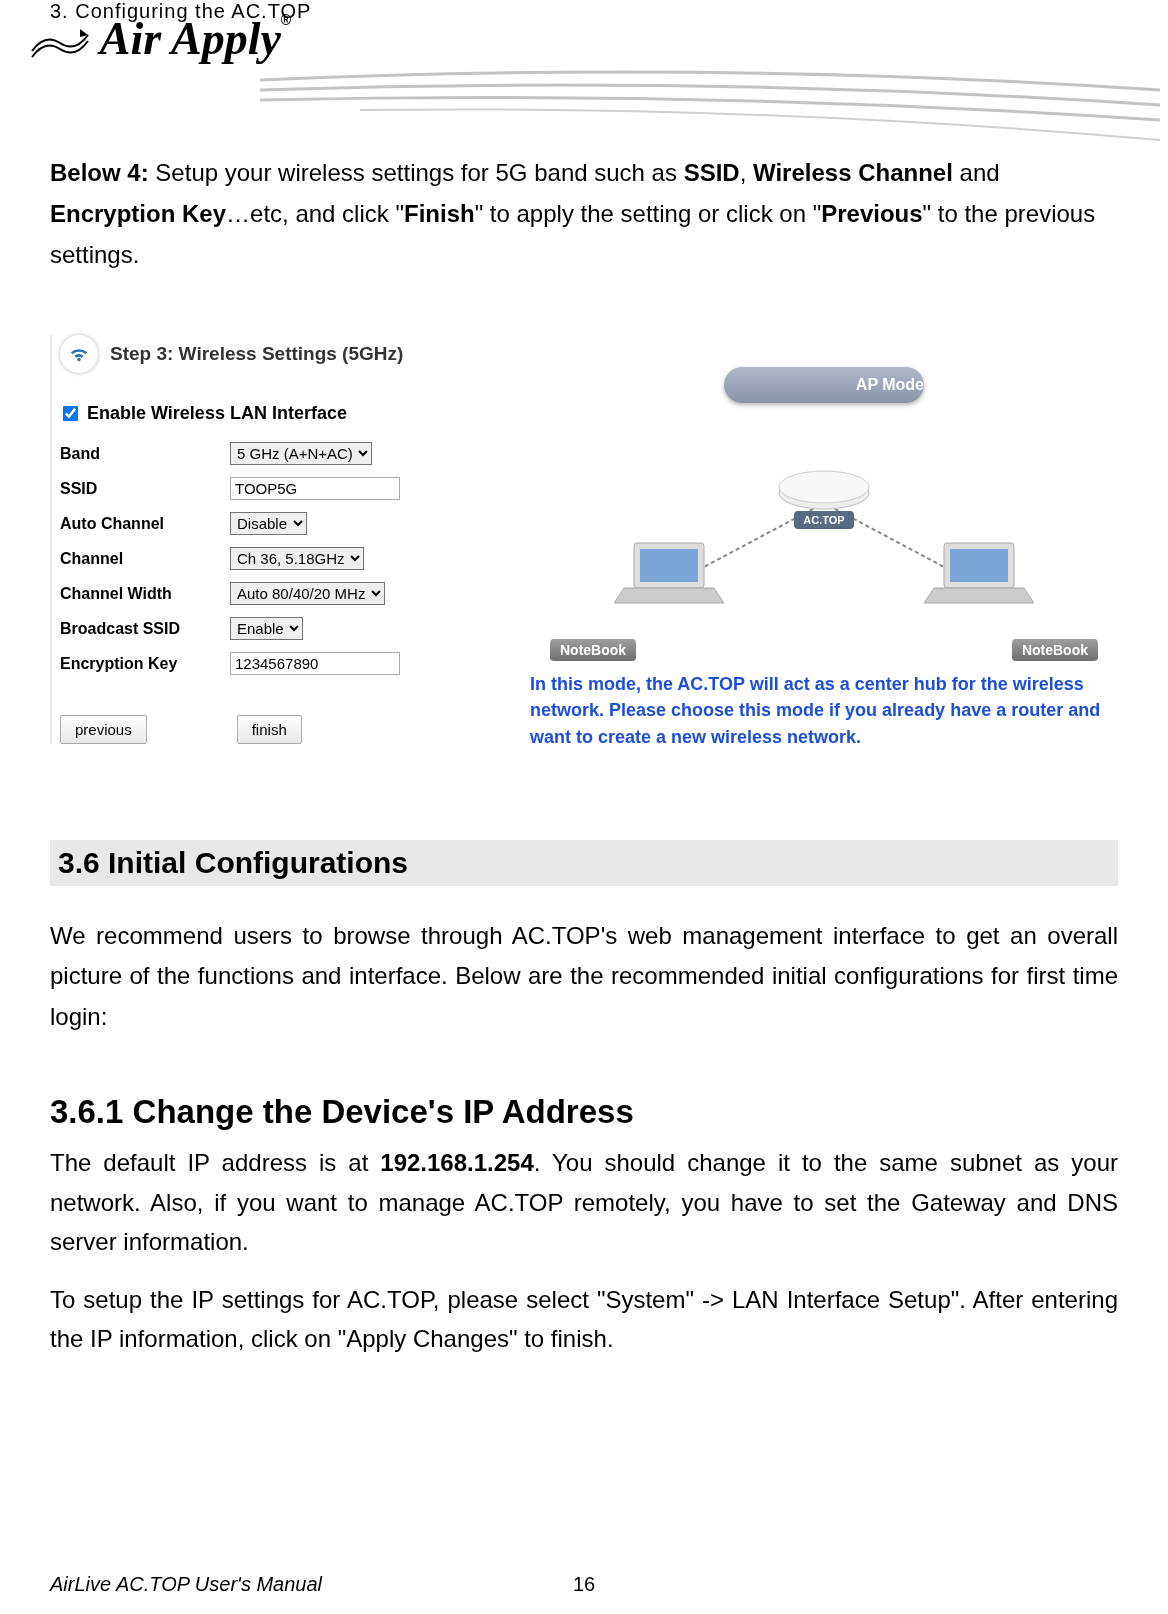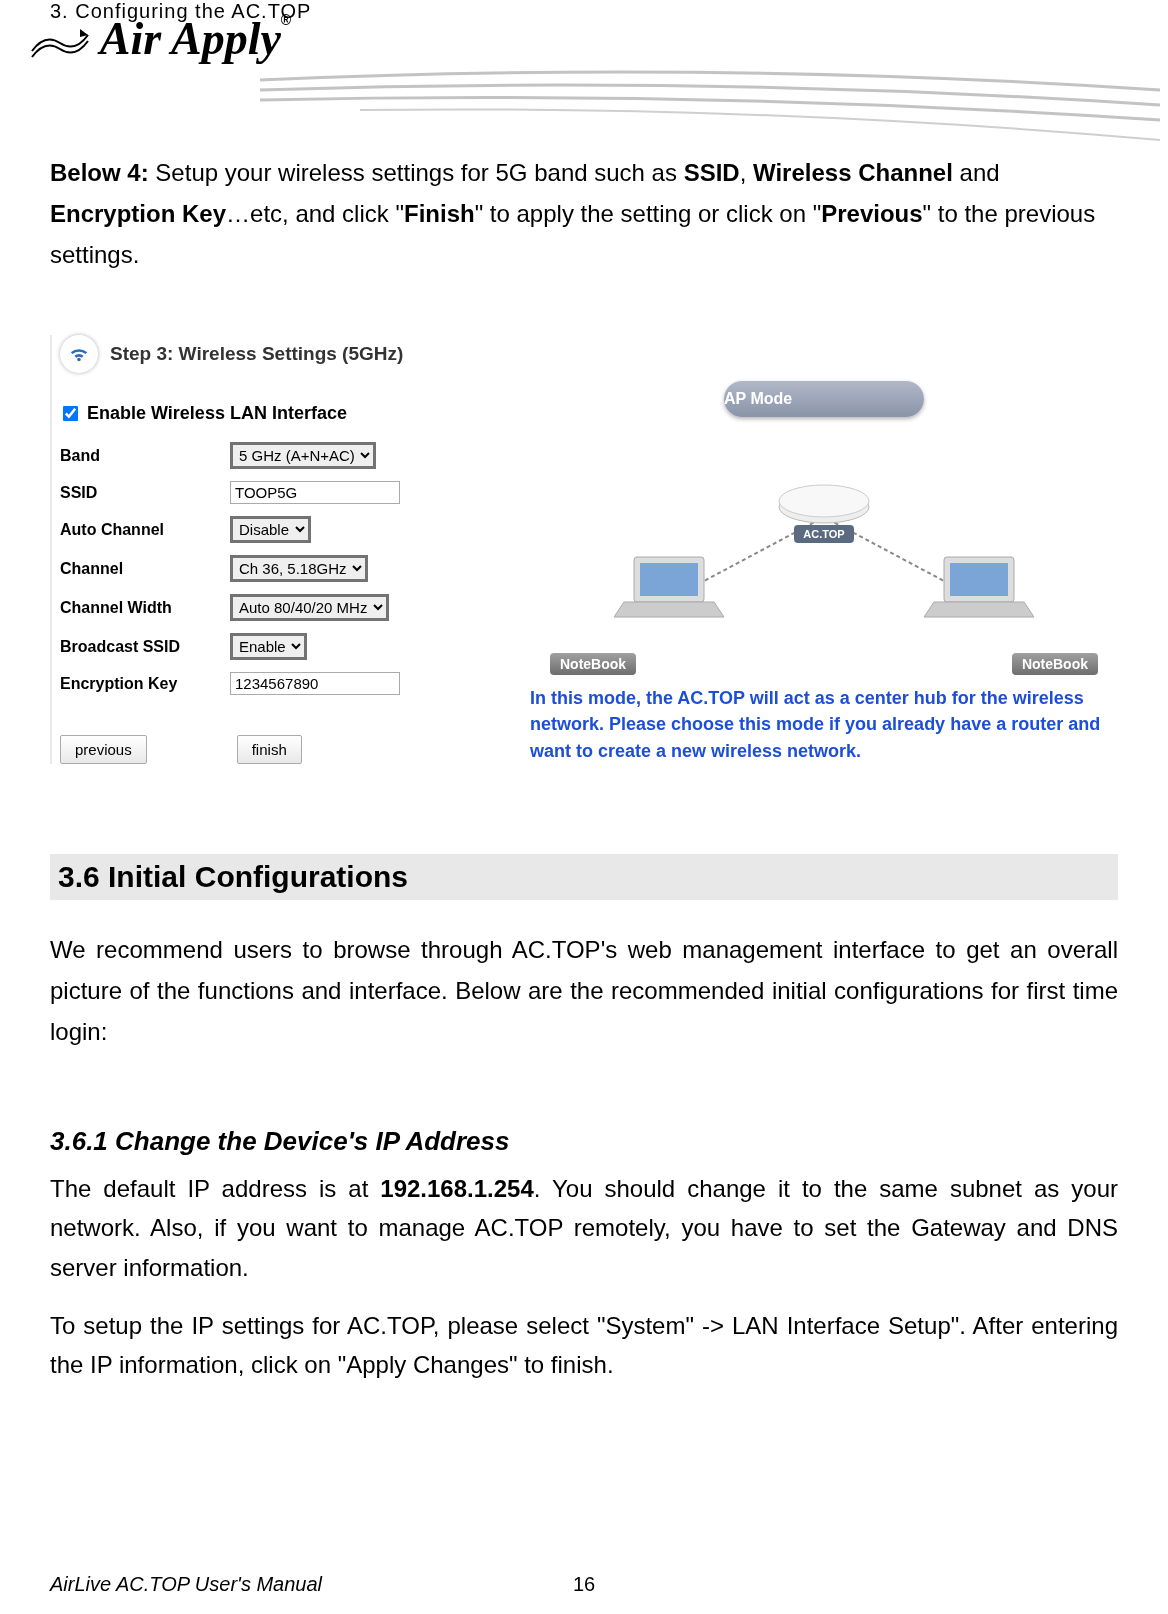--- a/index.html
+++ b/index.html
@@ -83,45 +83,45 @@
     justify-content: center;
     color: #2a6ebb;
     font-size: 22px;
   }
   .wizard-row { display: flex; align-items: center; margin-bottom: 12px; }
   .wizard-label { width: 170px; font-weight: bold; font-size: 16px; }
   .wizard-field input[type=text] {
     font-size: 15px; padding: 2px 4px; border: 1px solid #aaa; width: 170px;
   }
   .wizard-field select {
-    font-size: 15px; padding: 1px 2px; border: 3px solid #737373; background:#efefef;
+    font-size: 15px; padding: 1px 2px; border: 1px solid #737373; background:#efefef;
   }
   .checkbox-row { display:flex; align-items:center; margin-bottom: 18px; }
   .checkbox-row input { margin-right: 10px; transform: scale(1.2); }
   .checkbox-row span { font-weight: bold; font-size: 18px; }
   .btn {
     background: linear-gradient(#fff,#e8e8e8);
     border: 1px solid #aaa;
     padding: 5px 14px;
     font-size: 15px;
     border-radius: 2px;
     cursor: pointer;
   }
   .btn-row { display:flex; gap: 90px; margin-top: 40px; }
   .diagram-panel { flex: 1; padding-top: 30px; }
   .ap-mode-btn {
     display: block;
-    margin: 16px auto 20px auto;
+    margin: 2px auto 20px auto;
     width: 200px;
     height: 36px;
     border-radius: 18px;
     background: linear-gradient(#b0b8c8,#8a94a8);
     color: #fff;
     font-weight: bold;
-    text-align: left;
+    text-align: right;
     line-height: 36px;
     font-size: 16px;
     box-shadow: 0 2px 4px rgba(0,0,0,0.3);
   }
   .diagram-svg { display:block; margin: 0 auto 16px auto; }
   .label-pill {
     background: linear-gradient(#a0a0a0,#6d6d6d);
     color: #fff;
     font-weight: bold;
     font-size: 14px;
@@ -143,24 +143,23 @@
     font-weight: bold;
     margin-top: 90px;
   }
   .section-para {
     font-size: 24px;
     line-height: 1.7;
     text-align: justify;
     margin-top: 30px;
   }
   .sub-heading {
-    font-size: 26px;
-    font-weight: bold;
-    margin-top: 73px;
-    font-style: italic;
+    font-size: 33px;
+    font-weight: bold;
+    margin-top: 55px;
   }
   .sub-para {
     font-size: 24px;
     line-height: 1.65;
     text-align: justify;
     margin-top: 12px;
   }
   .footer {
     position: absolute;
     bottom: 18px;

